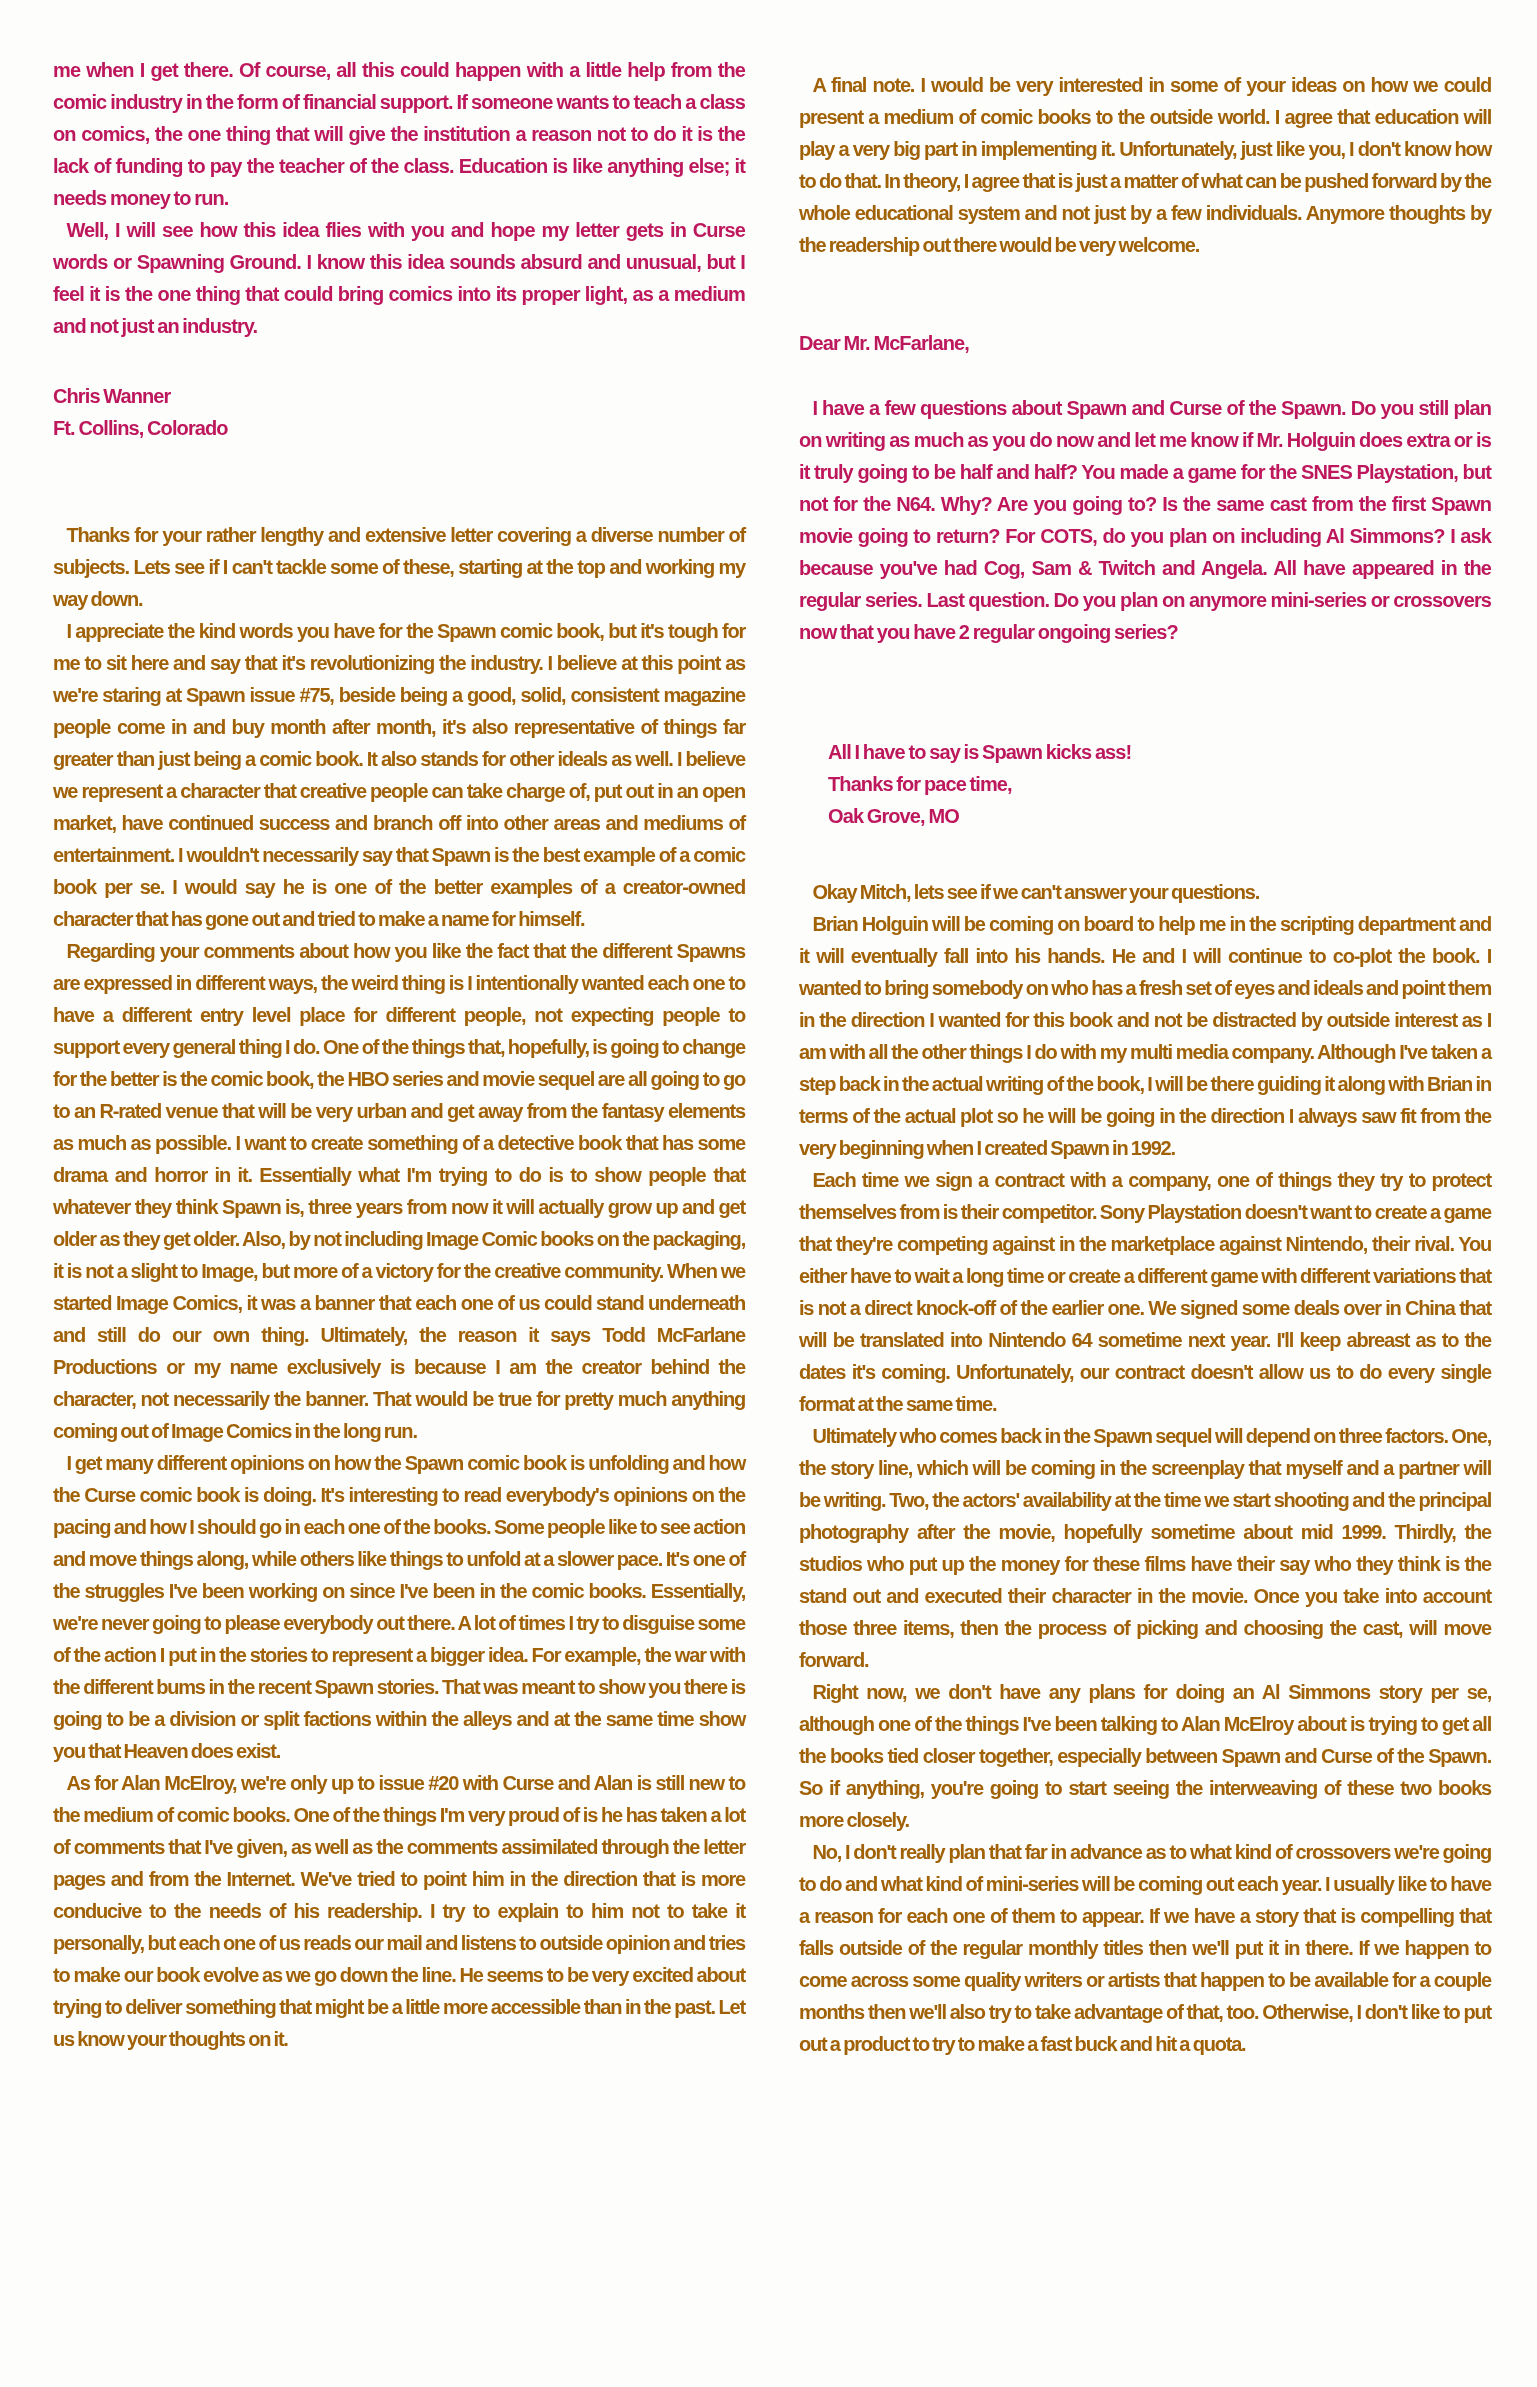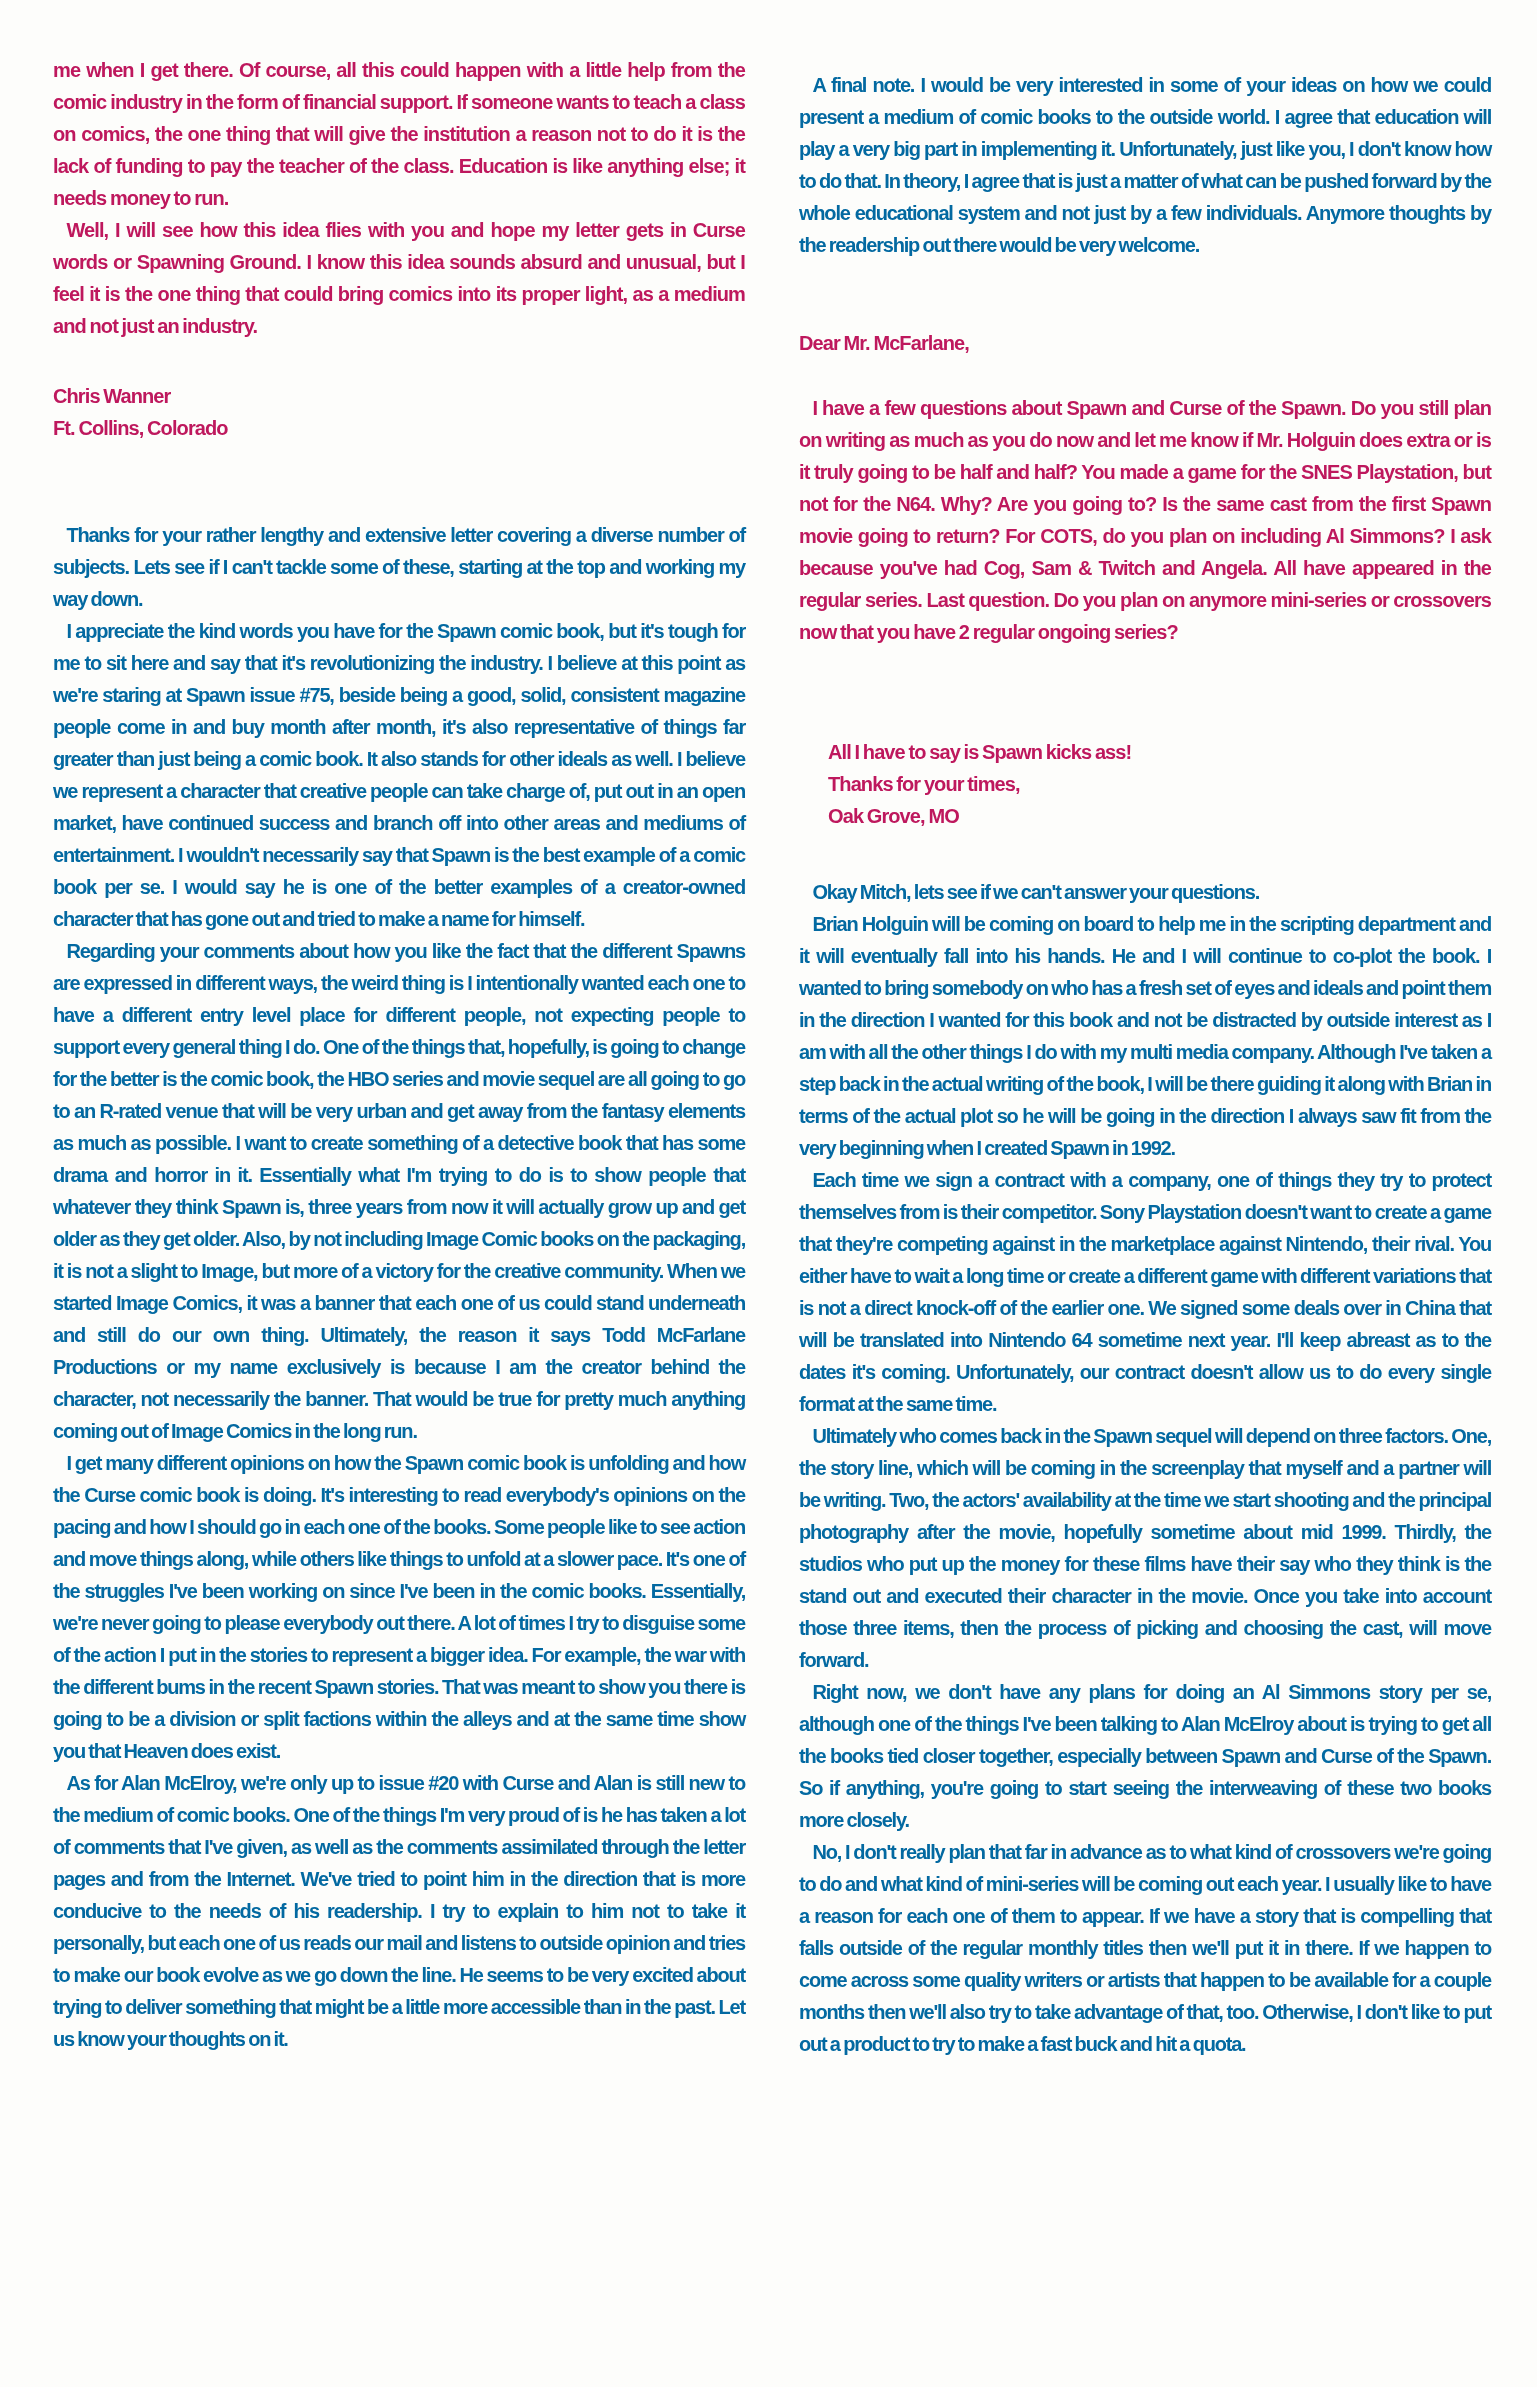--- a/index.html
+++ b/index.html
@@ -11,21 +11,21 @@
     position: absolute; top: 0; width: 692px;
   }
   .col.left { left: 53px; }
   .col.right { left: 799px; }
   .txt {
     font-family: "Liberation Sans", sans-serif;
     font-size: 20px; line-height: 32px; letter-spacing: -0.9px;
     word-spacing: -1px; text-align: justify; margin: 0;
   }
   .letter { color: #be185d; font-weight: bold; }
-  .reply { color: #0369a1; font-weight: bold; letter-spacing: -1.2px; }
+  .reply { color: #a16207; font-weight: bold; letter-spacing: -1.2px; }
   .p { text-indent: 13.4px; margin: 0; }
   .sig { text-align: left; margin: 0; }
   .block { position: absolute; left: 0; width: 692px; }
 </style>
 </head>
 <body>
 
 <div class="col left">
   <div class="block" style="top:54px;">
     <p class="txt letter" style="margin:0;">me when I get there. Of course, all this could happen with a little help from the comic industry in the form of financial support. If someone wants to teach a class on comics, the one thing that will give the institution a reason not to do it is the lack of funding to pay the teacher of the class. Education is like anything else; it needs money to run.</p>
@@ -54,21 +54,21 @@
   <div class="block" style="top:327px;">
     <p class="txt letter sig">Dear Mr. McFarlane,</p>
   </div>
 
   <div class="block" style="top:392px;">
     <p class="txt letter p">I have a few questions about Spawn and Curse of the Spawn. Do you still plan on writing as much as you do now and let me know if Mr. Holguin does extra or is it truly going to be half and half? You made a game for the SNES Playstation, but not for the N64. Why? Are you going to? Is the same cast from the first Spawn movie going to return? For COTS, do you plan on including Al Simmons? I ask because you've had Cog, Sam &amp; Twitch and Angela. All have appeared in the regular series. Last question. Do you plan on anymore mini-series or crossovers now that you have 2 regular ongoing series?</p>
   </div>
 
   <div class="block" style="top:736px;margin-left:29px;">
     <p class="txt letter sig">All I have to say is Spawn kicks ass!</p>
-    <p class="txt letter sig">Thanks for your times,</p>
+    <p class="txt letter sig">Thanks for pace time,</p>
     <p class="txt letter sig">Oak Grove, MO</p>
   </div>
 
   <div class="block" style="top:876px;">
     <p class="txt reply p">Okay Mitch, lets see if we can't answer your questions.</p>
     <p class="txt reply p">Brian Holguin will be coming on board to help me in the scripting department and it will eventually fall into his hands. He and I will continue to co-plot the book. I wanted to bring somebody on who has a fresh set of eyes and ideals and point them in the direction I wanted for this book and not be distracted by outside interest as I am with all the other things I do with my multi media company. Although I've taken a step back in the actual writing of the book, I will be there guiding it along with Brian in terms of the actual plot so he will be going in the direction I always saw fit from the very beginning when I created Spawn in 1992.</p>
     <p class="txt reply p">Each time we sign a contract with a company, one of things they try to protect themselves from is their competitor. Sony Playstation doesn't want to create a game that they're competing against in the marketplace against Nintendo, their rival. You either have to wait a long time or create a different game with different variations that is not a direct knock-off of the earlier one. We signed some deals over in China that will be translated into Nintendo 64 sometime next year. I'll keep abreast as to the dates it's coming. Unfortunately, our contract doesn't allow us to do every single format at the same time.</p>
     <p class="txt reply p">Ultimately who comes back in the Spawn sequel will depend on three factors. One, the story line, which will be coming in the screenplay that myself and a partner will be writing. Two, the actors' availability at the time we start shooting and the principal photography after the movie, hopefully sometime about mid 1999. Thirdly, the studios who put up the money for these films have their say who they think is the stand out and executed their character in the movie. Once you take into account those three items, then the process of picking and choosing the cast, will move forward.</p>
     <p class="txt reply p">Right now, we don't have any plans for doing an Al Simmons story per se, although one of the things I've been talking to Alan McElroy about is trying to get all the books tied closer together, especially between Spawn and Curse of the Spawn.  So if anything, you're going to start seeing the interweaving of these two books more closely.</p>
     <p class="txt reply p">No, I don't really plan that far in advance as to what kind of crossovers we're going to do and what kind of mini-series will be coming out each year. I usually like to have a reason for each one of them to appear. If we have a story that is compelling that falls outside of the regular monthly titles then we'll put it in there. If we happen to come across some quality writers or artists that happen to be available for a couple months then we'll also try to take advantage of that, too. Otherwise, I don't like to put out a product to try to make a fast buck and hit a quota.</p>

